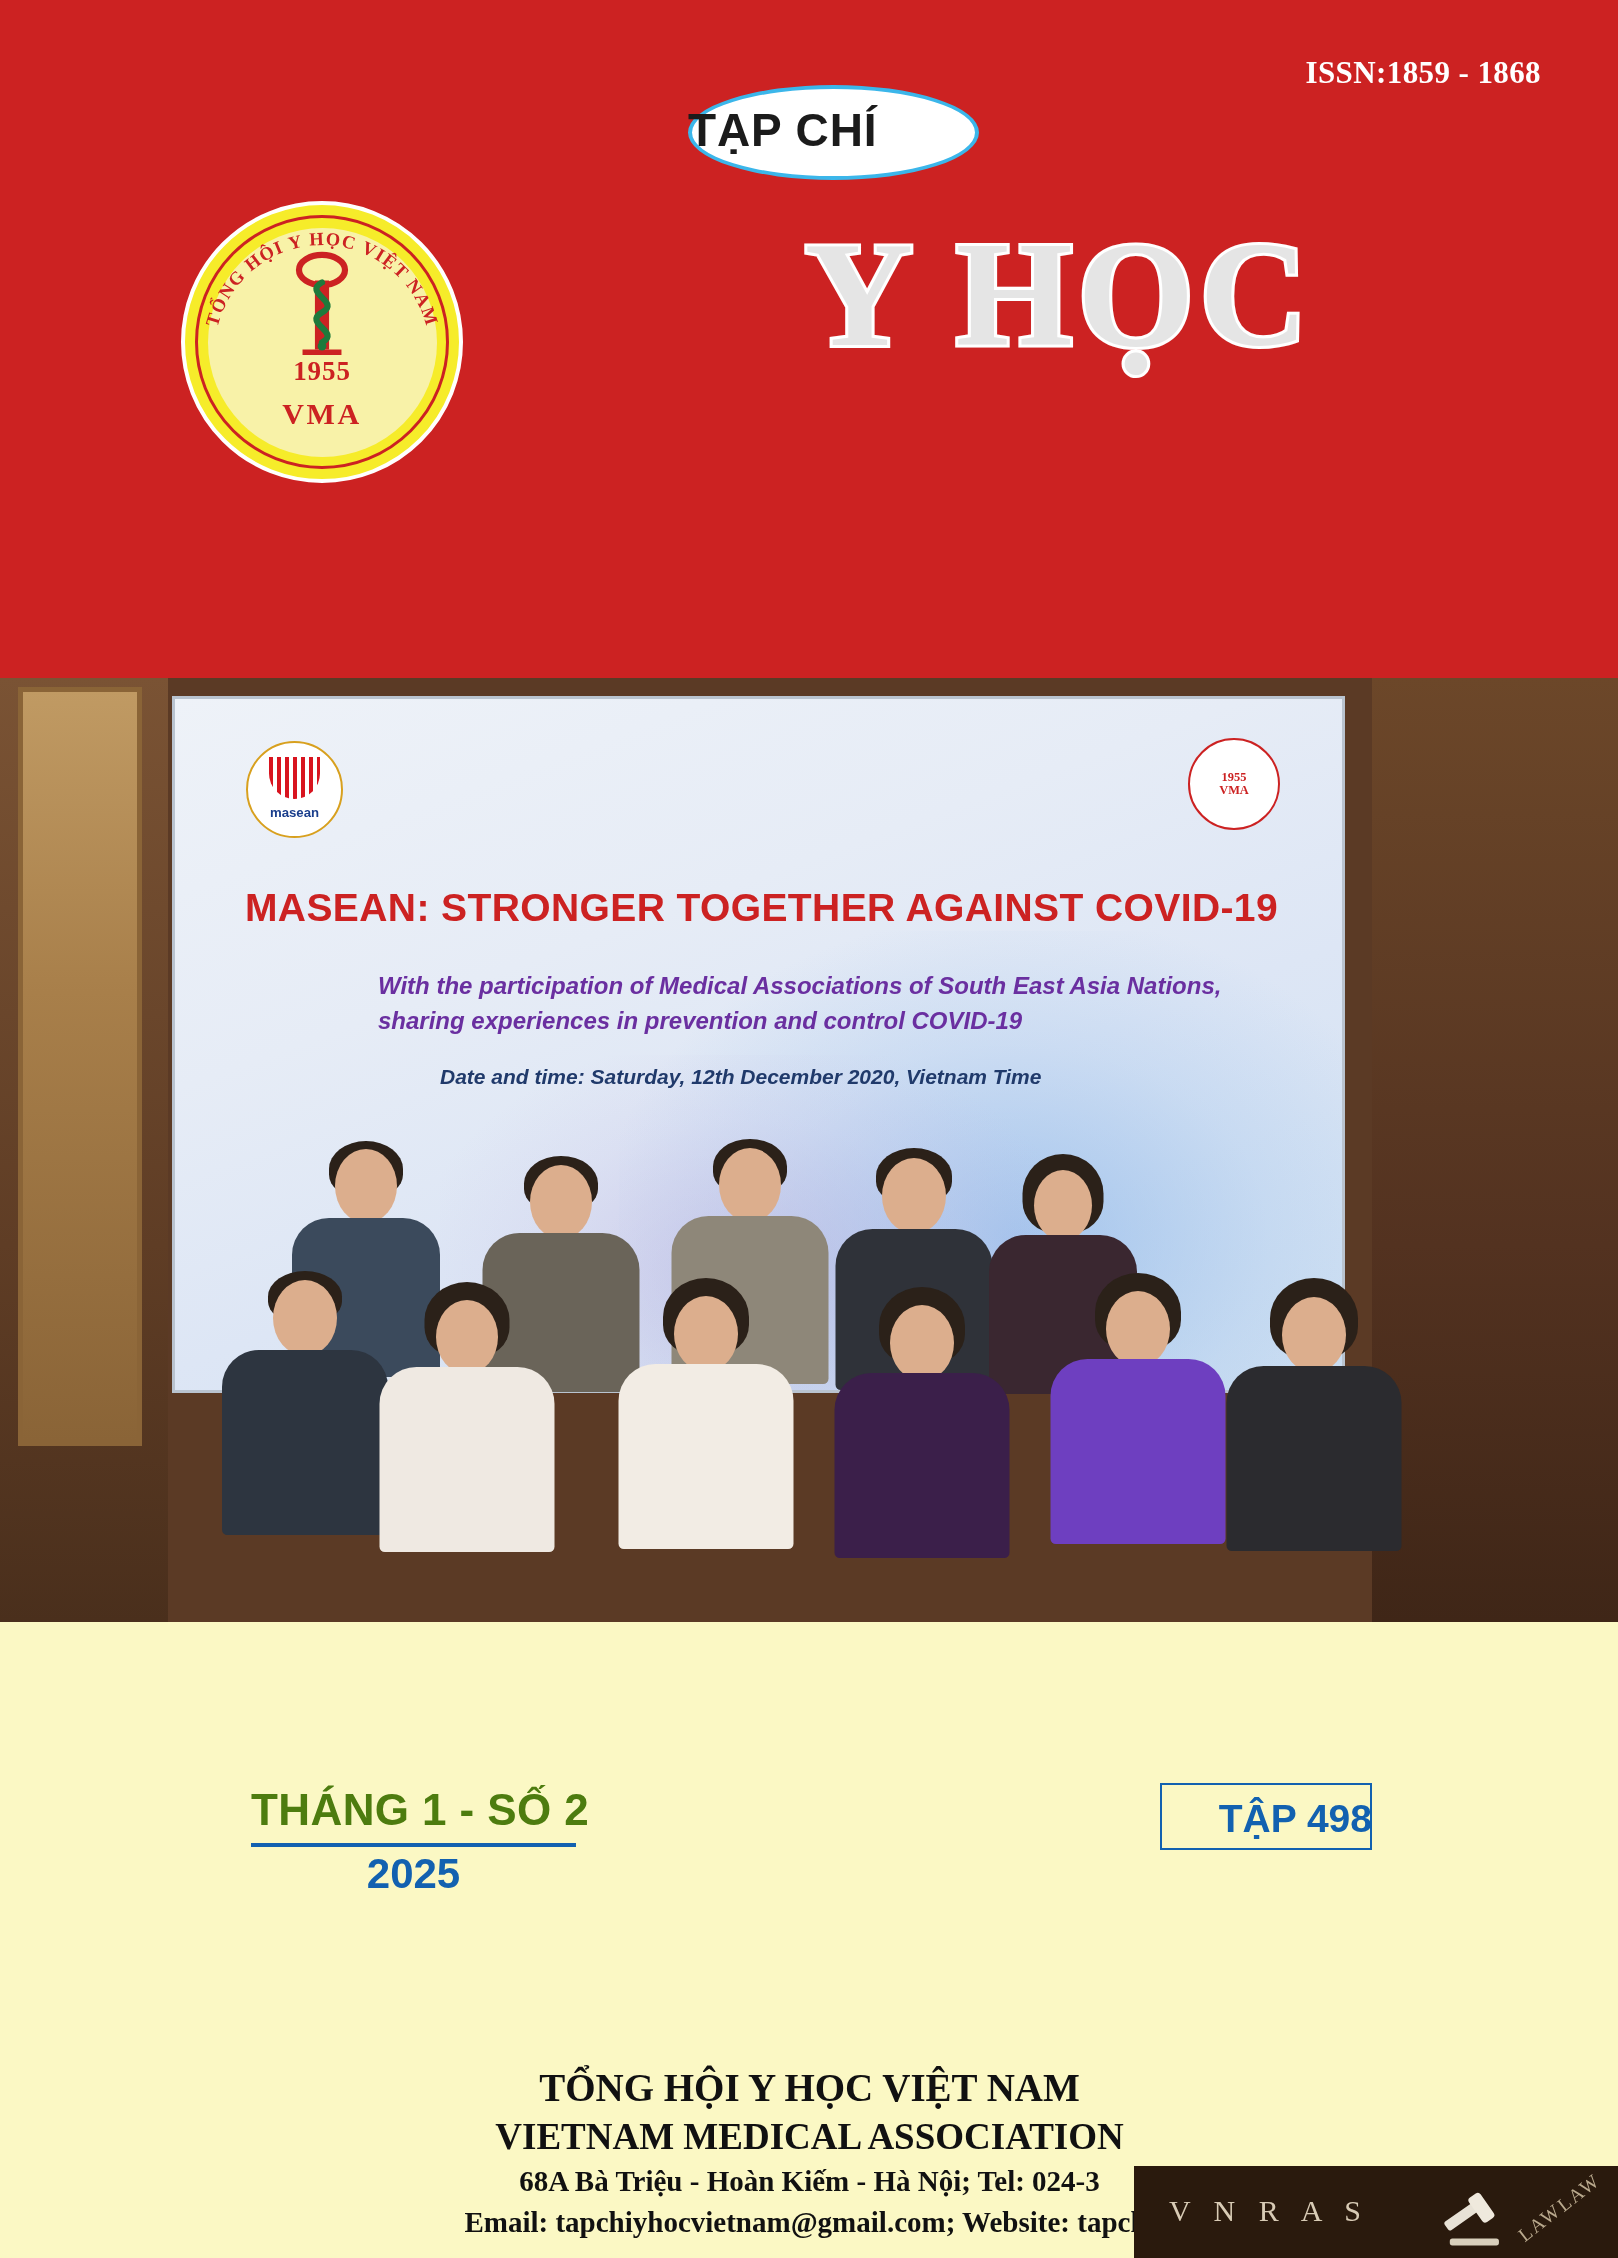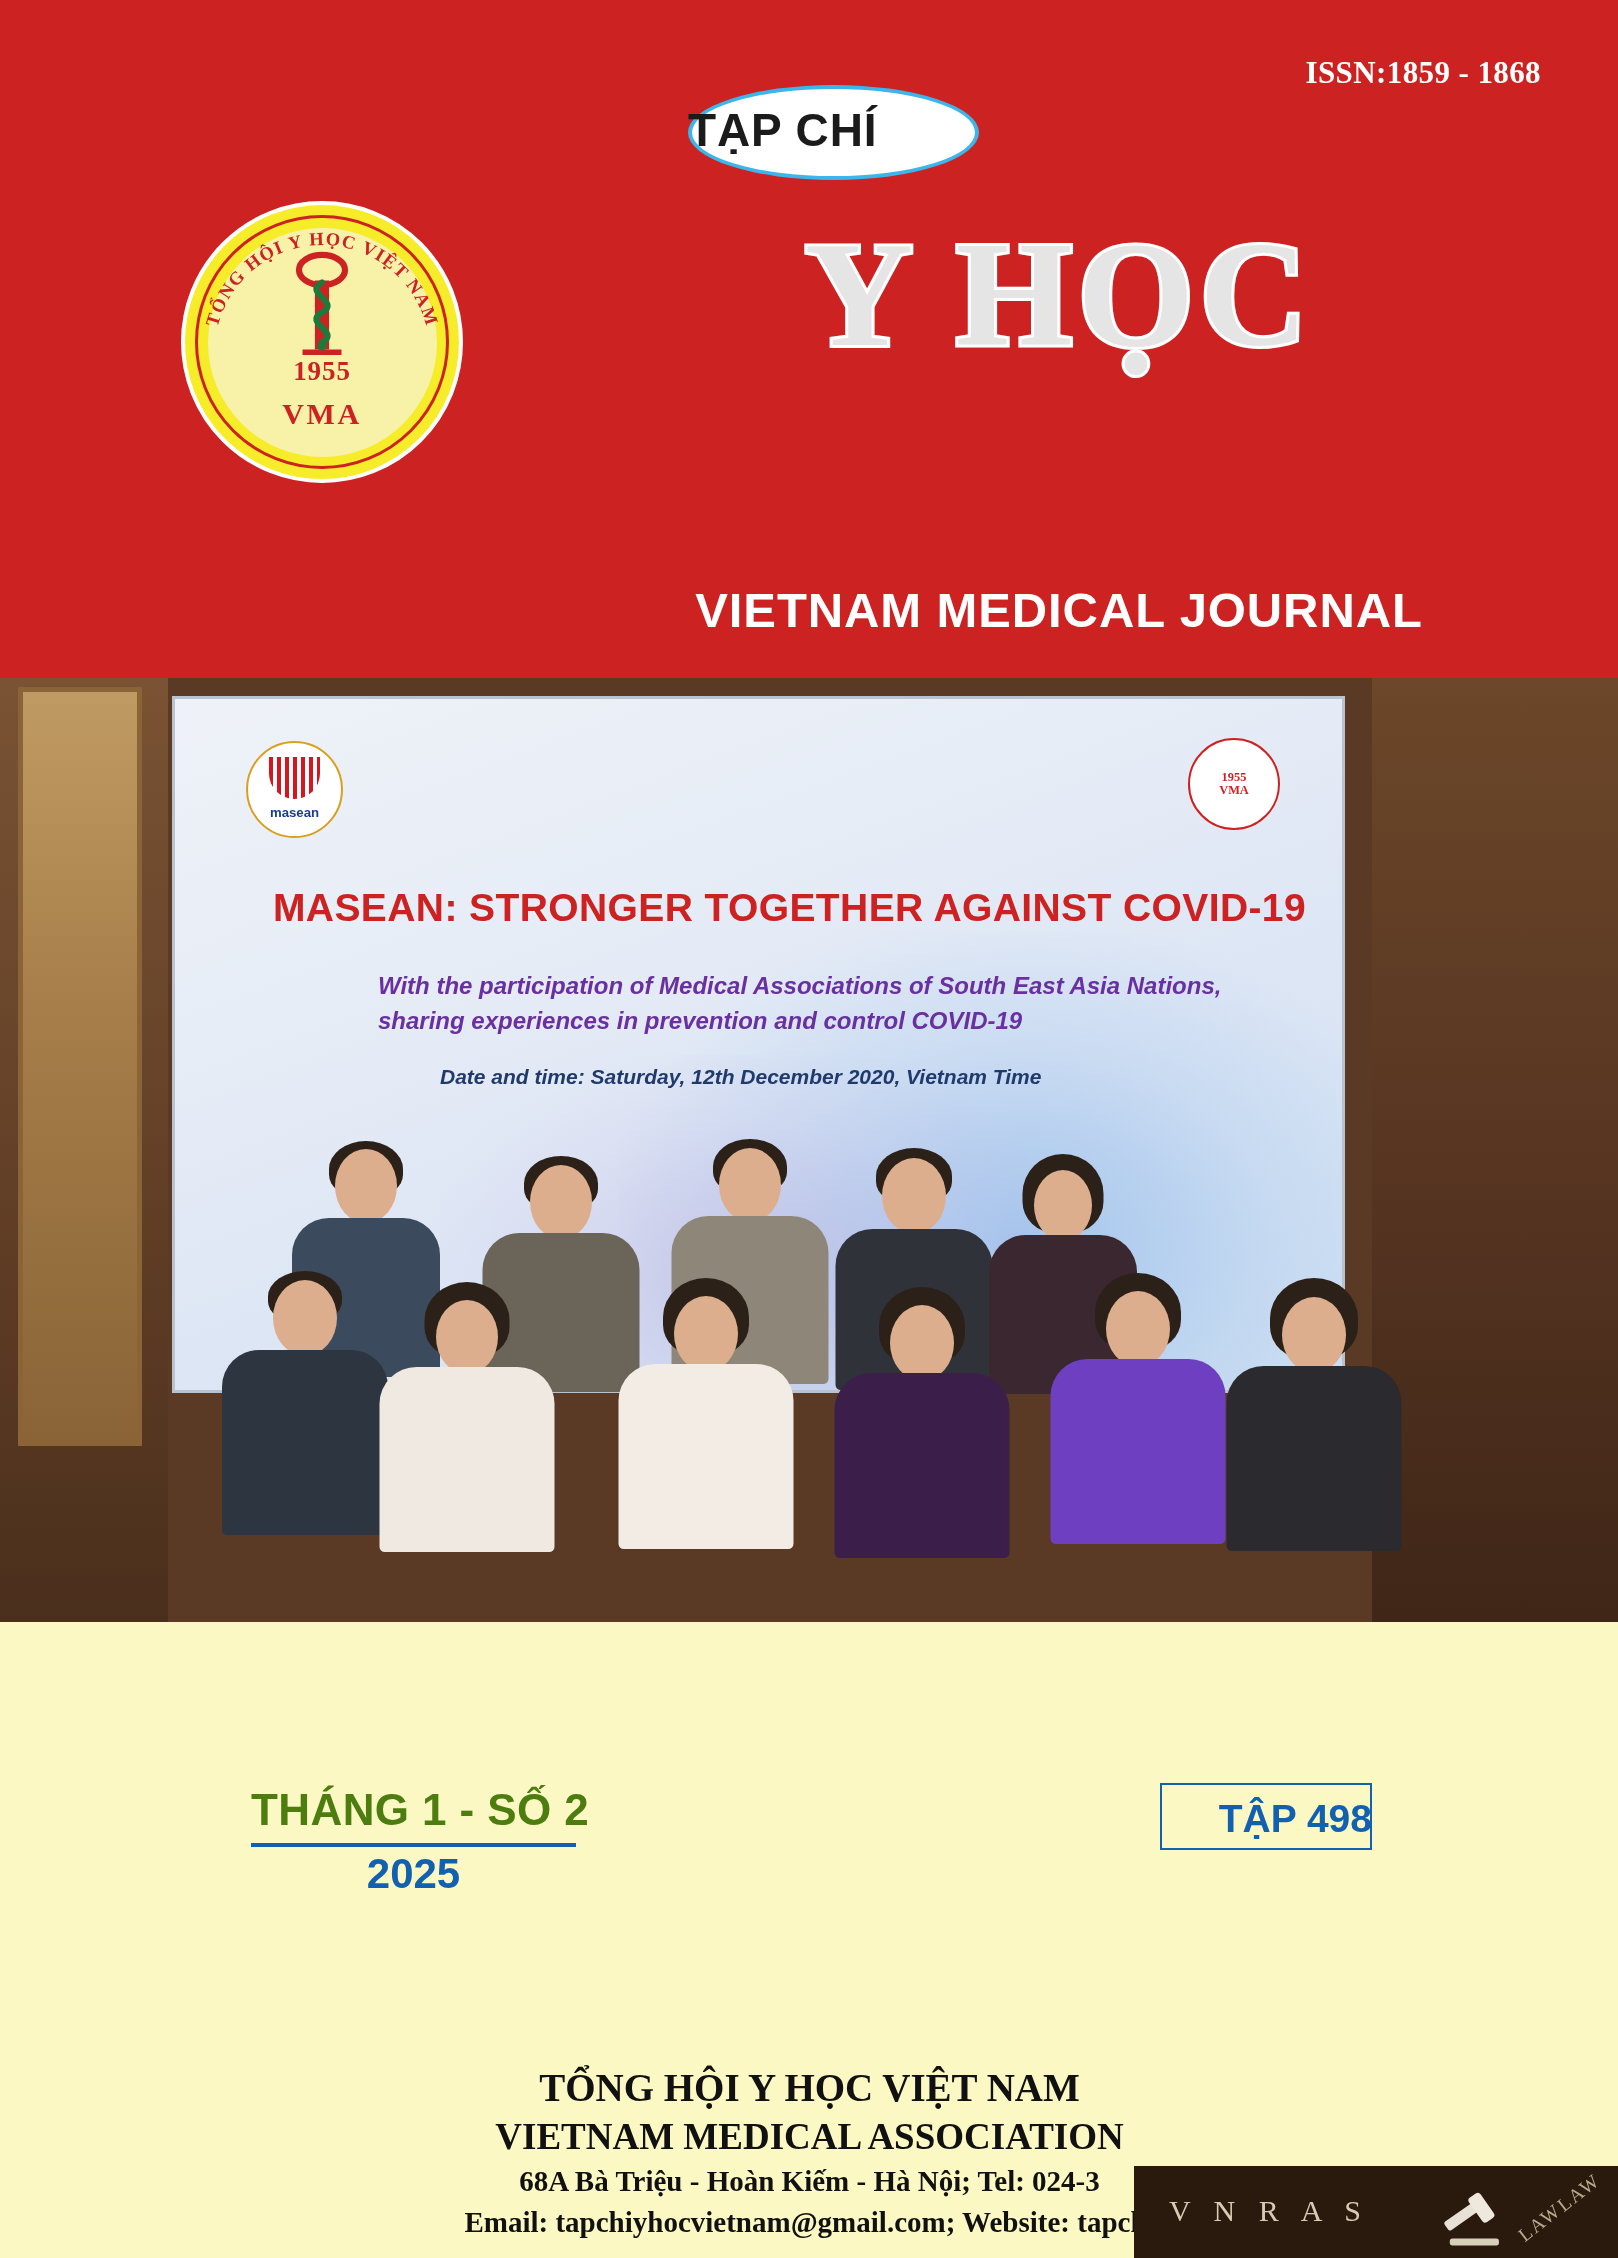--- a/index.html
+++ b/index.html
@@ -306,21 +306,20 @@
     position: absolute;
     left: 0;
     top: 187px;
     width: 1173px;
     text-align: center;
     color: #cc2222;
     font-family: "Liberation Sans", sans-serif;
     font-weight: bold;
     font-size: 39px;
     letter-spacing: 0.4px;
-    padding-left: 28px;
   }
   .screen-sub {
     position: absolute;
     left: 203px;
     top: 269px;
     width: 882px;
     color: #6a2fa0;
     font-family: "Liberation Sans", sans-serif;
     font-style: italic;
     font-weight: bold;
@@ -517,21 +516,20 @@
       </div>
       <div class="emblem-year">1955</div>
       <div class="emblem-vma">VMA</div>
     </div>
 
 
     <div class="tapchi-oval"></div>
     <div class="tapchi-text">TẠP CHÍ</div>
 
     <div class="yhoc">Y HỌC</div>
-    <div class="vmj">VIETNAM MEDICAL JOURNAL</div>
   </div>
 
   <div class="photo">
     <div class="photo-wall-left"></div>
     <div class="photo-door"></div>
     <div class="photo-wall-right2"></div>
 
     <div class="screen">
       <div class="screen-glow"></div>
       <div class="screen-glow2"></div>

